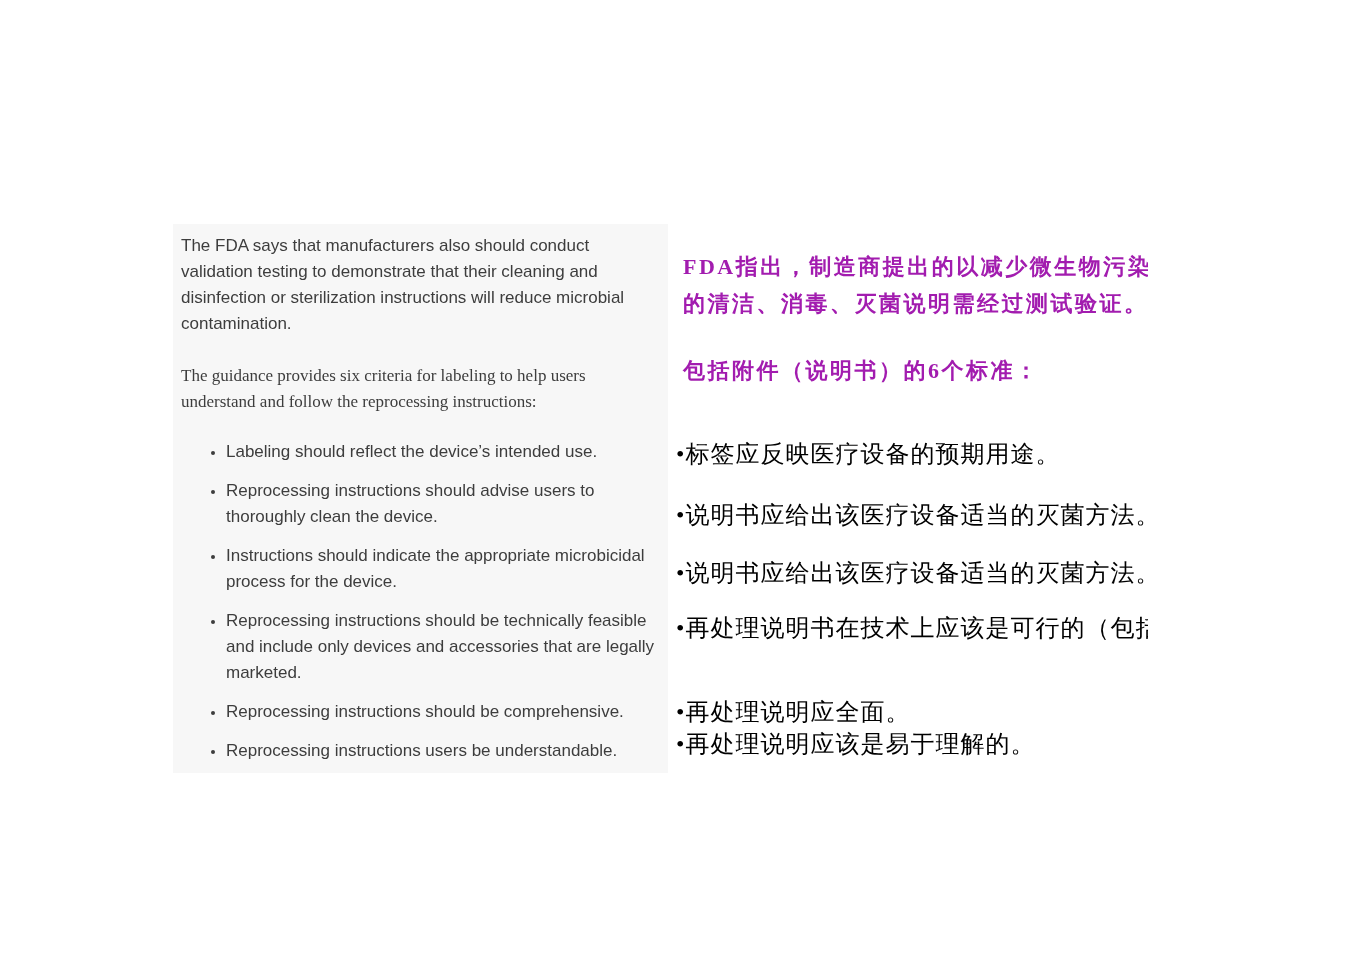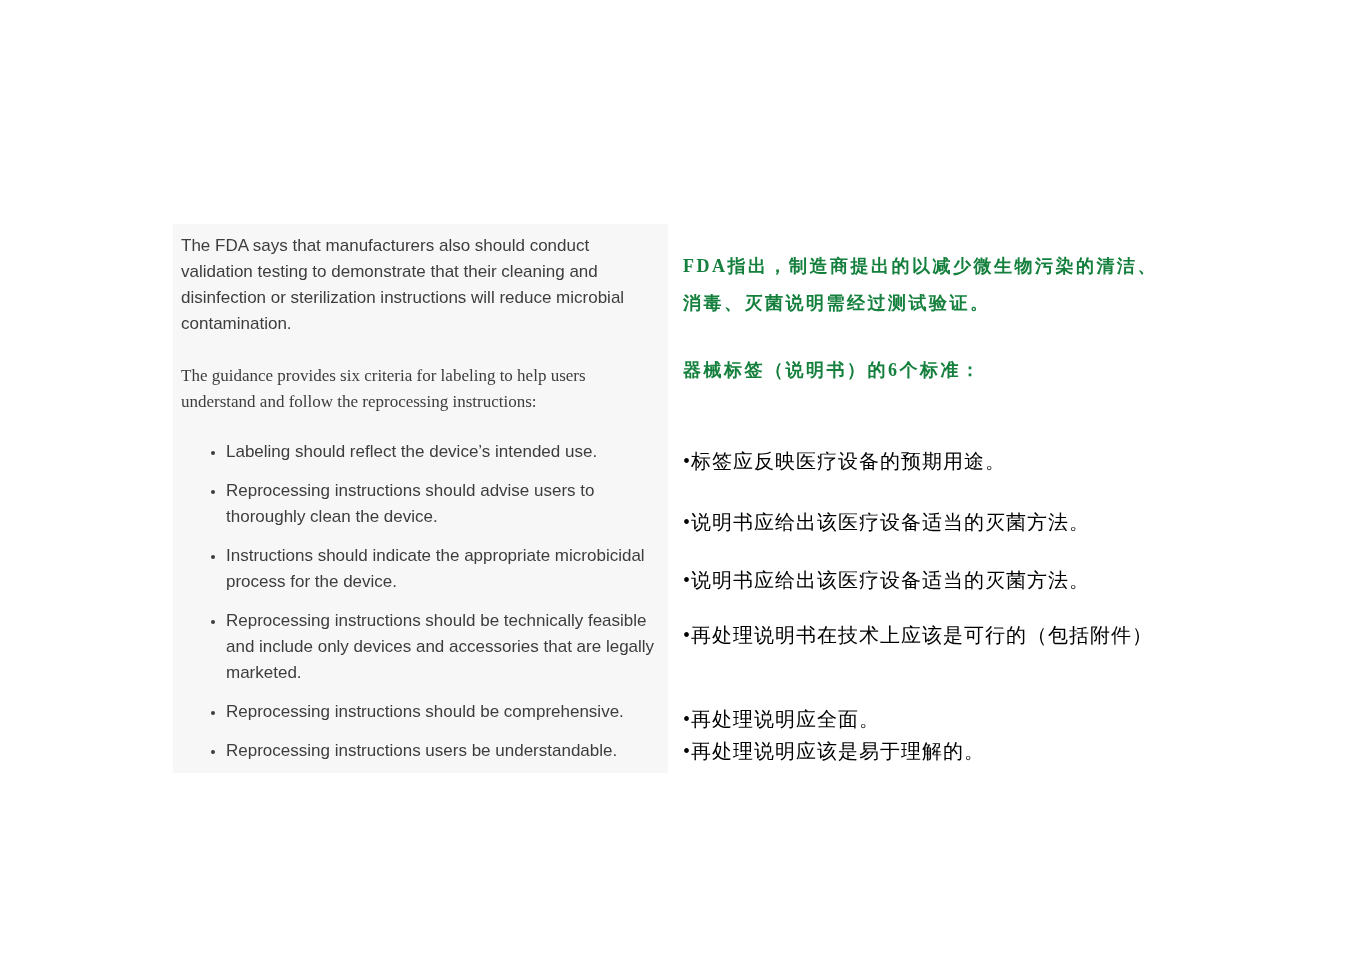--- a/index.html
+++ b/index.html
@@ -52,35 +52,35 @@
   }
 
   
   .zh-para {
     position: absolute;
     left: 683px;
     width: 480px;
     margin: 0;
     font-family: "Liberation Serif", serif;
     font-weight: 700;
-    font-size: 18px;
+    font-size: 22px;
     line-height: 37px;
     letter-spacing: 2.5px;
-    color: #15803d;
+    color: #a21caf;
   }
   .zh-para.intro { top: 248px; }
   .zh-para.heading { top: 352px; white-space: nowrap; width: auto; }
 
   .zh-bullet {
     position: absolute;
     left: 676px;
-    margin: 7px;
+    margin: 0;
     font-family: "Liberation Serif", serif;
     font-weight: 400;
-    font-size: 20px;
+    font-size: 24px;
     line-height: 28px;
     letter-spacing: 1px;
     color: #000000;
     white-space: nowrap;
   }
   .zh-bullet.b1 { top: 440px; }
   .zh-bullet.b2 { top: 501px; }
   .zh-bullet.b3 { top: 559px; }
   .zh-bullet.b4 { top: 614px; }
   .zh-bullet.b5 { top: 698px; }
@@ -98,21 +98,21 @@
       <li>Labeling should reflect the device’s intended use.</li>
       <li>Reprocessing instructions should advise users to thoroughly clean the device.</li>
       <li>Instructions should indicate the appropriate microbicidal process for the device.</li>
       <li>Reprocessing instructions should be technically feasible and include only devices and accessories that are legally marketed.</li>
       <li>Reprocessing instructions should be comprehensive.</li>
       <li>Reprocessing instructions users be understandable.</li>
     </ul>
   </div>
 
   <p class="zh-para intro">FDA指出，制造商提出的以减少微生物污染的清洁、消毒、灭菌说明需经过测试验证。</p>
-  <p class="zh-para heading">器械标签（说明书）的6个标准：</p>
+  <p class="zh-para heading">包括附件（说明书）的6个标准：</p>
 
   <p class="zh-bullet b1">•标签应反映医疗设备的预期用途。</p>
   <p class="zh-bullet b2">•说明书应给出该医疗设备适当的灭菌方法。</p>
   <p class="zh-bullet b3">•说明书应给出该医疗设备适当的灭菌方法。</p>
   <p class="zh-bullet b4">•再处理说明书在技术上应该是可行的（包括附件）。</p>
   <p class="zh-bullet b6">•再处理说明应该是易于理解的。</p>
   <p class="zh-bullet b5">•再处理说明应全面。</p>
 
 </div>
 

